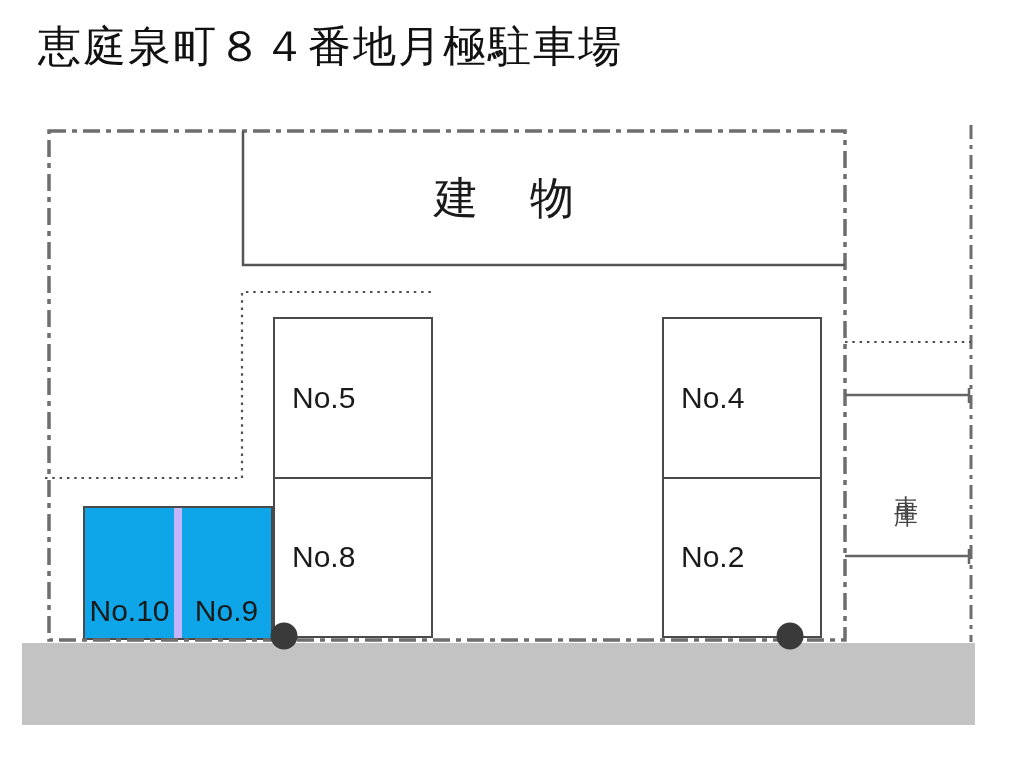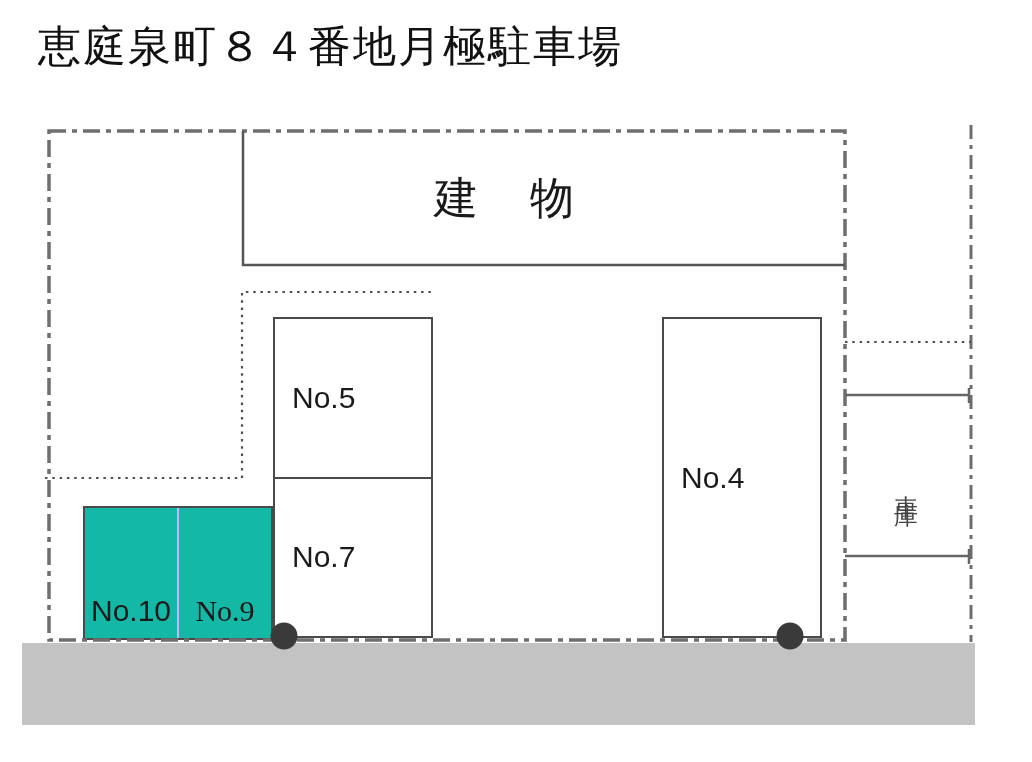--- a/index.html
+++ b/index.html
@@ -45,30 +45,30 @@
   .stall{
     flex:1 1 0;
     border-top:2px solid #4a4a4a;
     display:flex;align-items:center;
     padding-left:17px;box-sizing:border-box;
     font-size:30px;color:#1a1a1a;
   }
   .stall:first-child{border-top:none;}
   .bottom-pair{
     position:absolute;left:83px;top:506px;width:190px;height:134px;
-    border:2.5px solid #4a4a4a;background:#14b8a6;
+    border:2.5px solid #4a4a4a;background:#0ea5e9;
     box-sizing:border-box;display:flex;
   }
   .bstall{
     flex:1 1 0;
     display:flex;align-items:flex-end;justify-content:center;
     padding-bottom:10px;box-sizing:border-box;
     font-size:30px;color:#1a1a1a;
   }
-  .bstall + .bstall{border-left:2px solid #c4b5fd;font-family:Liberation Serif, serif;}
+  .bstall + .bstall{border-left:8px solid #c4b5fd;}
   .garage-label{
     position:absolute;left:890px;top:448px;width:32px;height:70px;
     writing-mode:vertical-rl;text-orientation:upright;
     font-size:24px;letter-spacing:7px;color:#444;font-weight:500;
     text-align:center;
   }
 </style>
 </head>
 <body>
 
@@ -77,25 +77,26 @@
   <div class="title">恵庭泉町８４番地月極駐車場</div>
 
   <div class="road"></div>
 
   <div class="building">
     <span class="building-label">建　物</span>
   </div>
 
   <div class="col col-left">
     <div class="stall">No.5</div>
-    <div class="stall">No.7</div>
+    <div class="stall">No.8</div>
   </div>
 
   <div class="col col-right">
     <div class="stall">No.4</div>
+    <div class="stall">No.2</div>
   </div>
 
   <div class="bottom-pair">
     <div class="bstall">No.10</div>
     <div class="bstall">No.9</div>
   </div>
 
   <div class="garage-label">車庫</div>
 
   <svg class="lines" width="1032" height="762" viewBox="0 0 1032 762" xmlns="http://www.w3.org/2000/svg">

